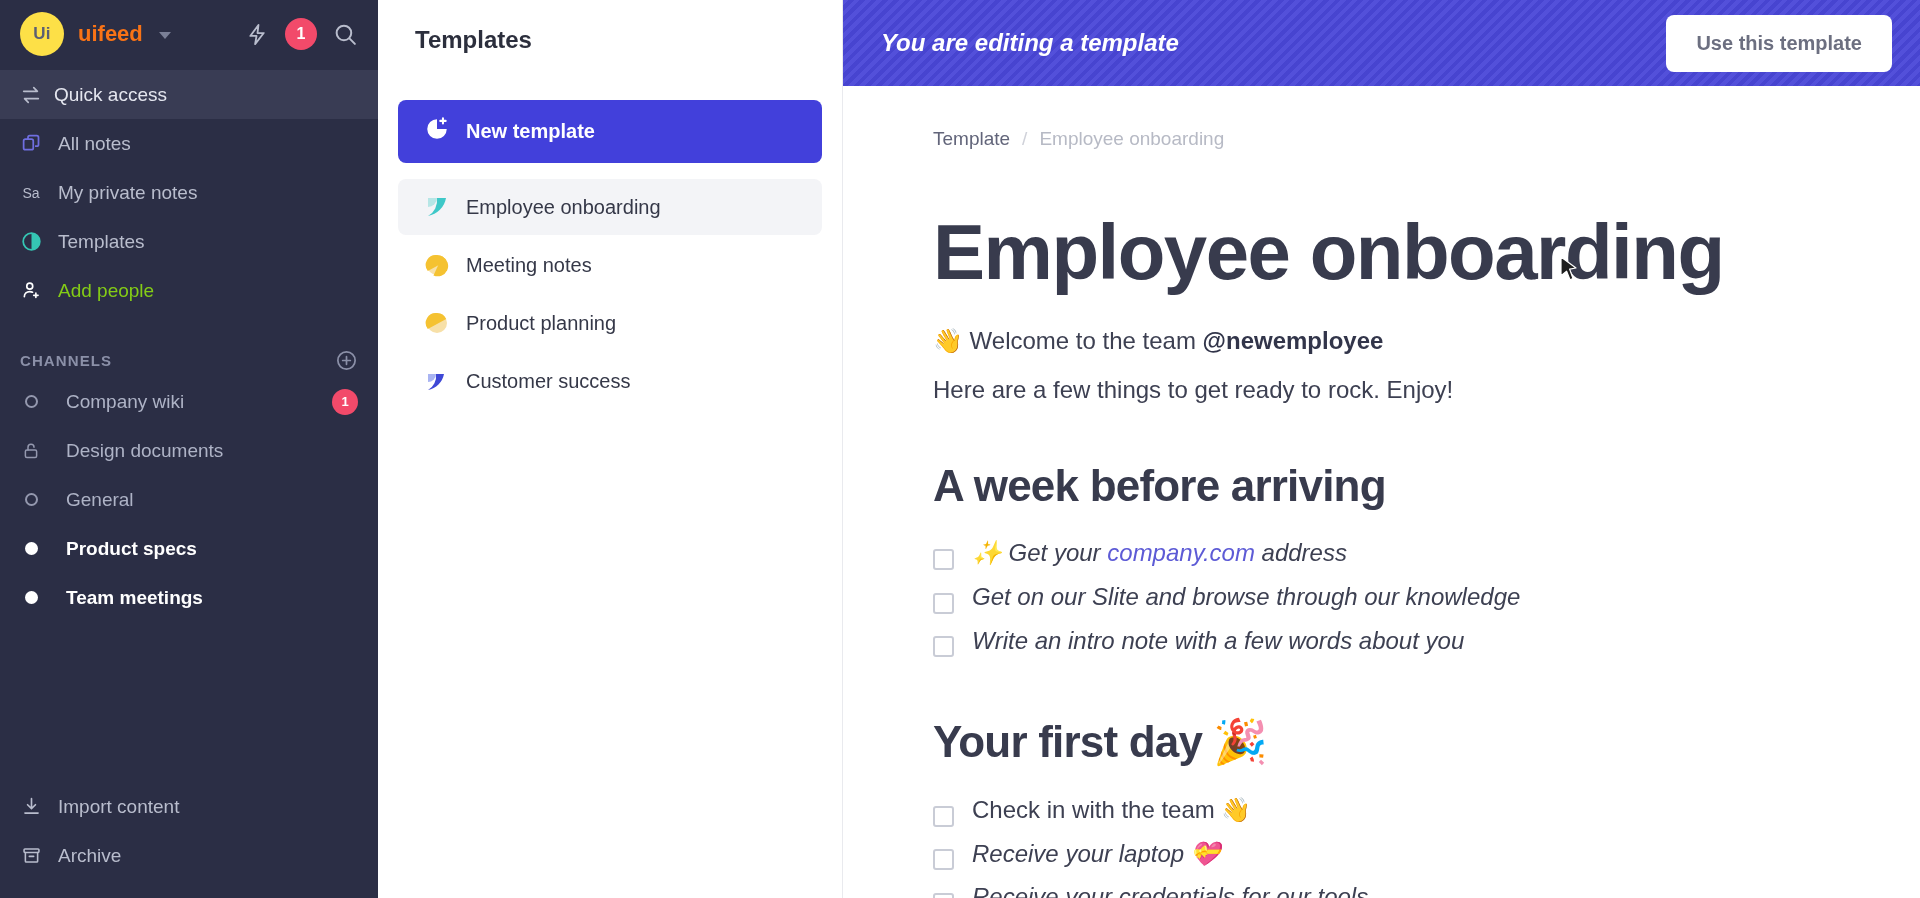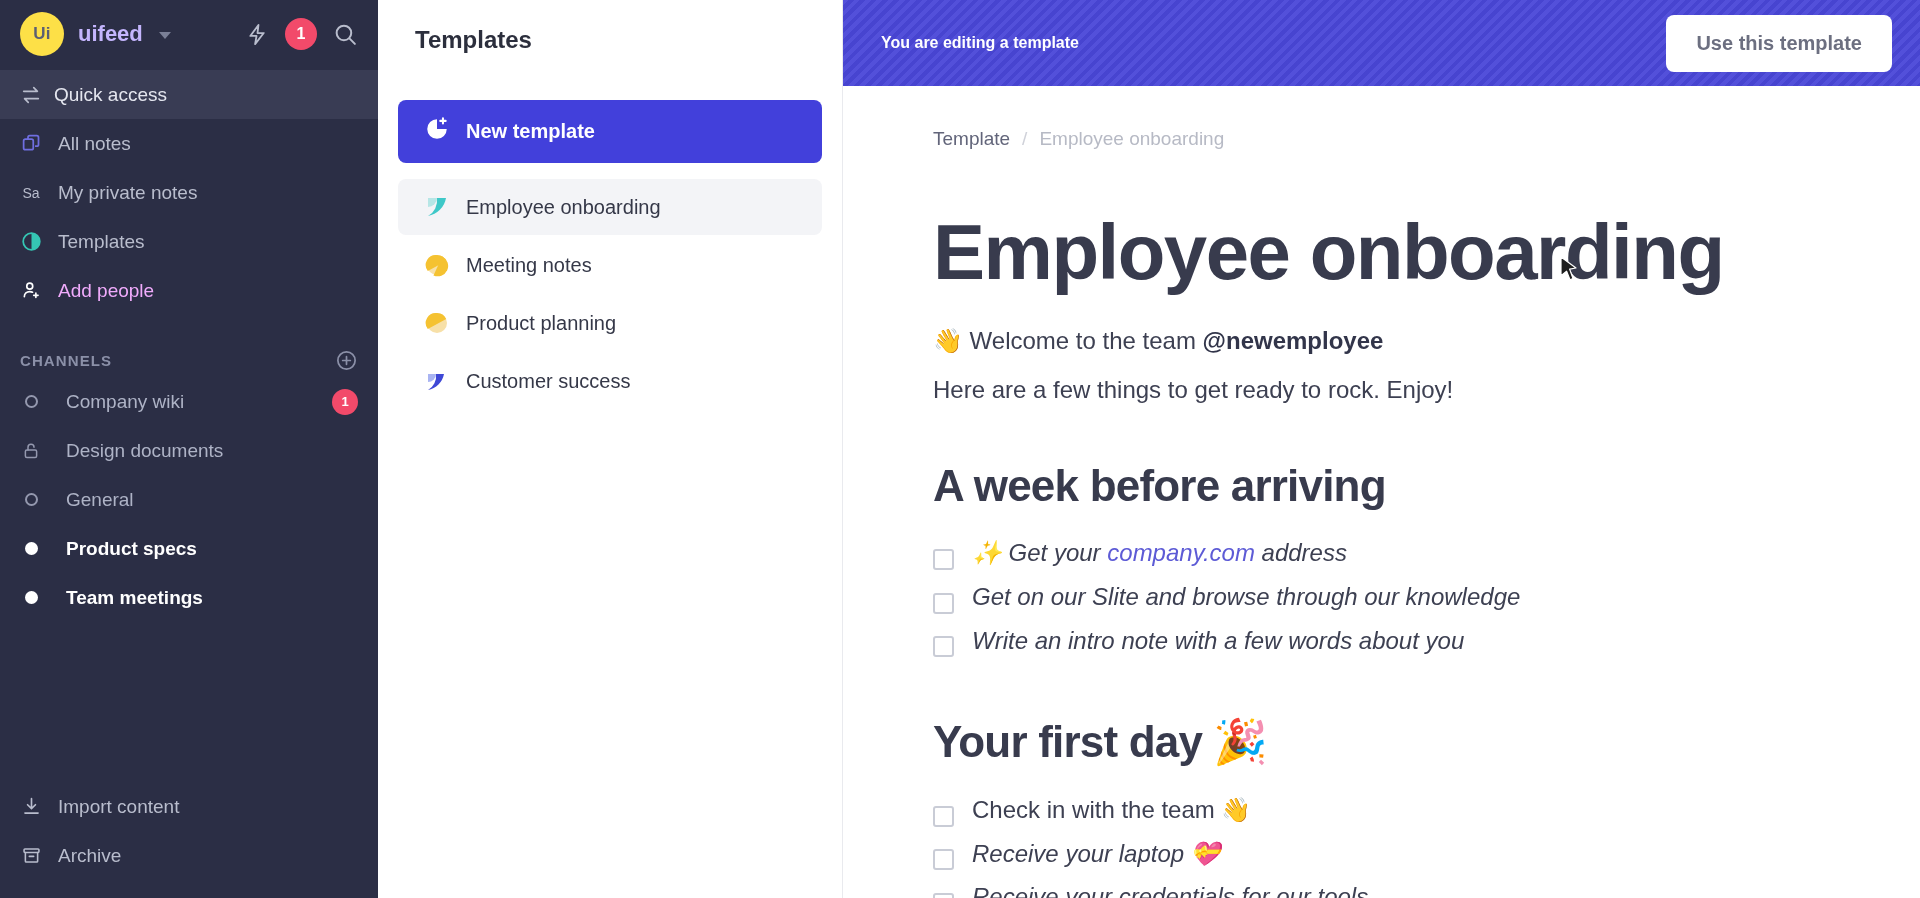--- a/index.html
+++ b/index.html
@@ -21,21 +21,21 @@
   .sb-top {
     height: 68px; display: flex; align-items: center;
     padding: 0 20px; gap: 14px;
   }
   .avatar {
     width: 44px; height: 44px; border-radius: 50%;
     background: #fde047; color: #5b5f73;
     display: flex; align-items: center; justify-content: center;
     font-size: 17px; font-weight: 700; letter-spacing: .2px;
   }
-  .ws-name { color: #c4b5fd; font-size: 22px; font-weight: 700; }
+  .ws-name { color: #f97316; font-size: 22px; font-weight: 700; }
   .caret {
     width: 0; height: 0; margin-left: 2px; margin-top: 3px;
     border-left: 6px solid transparent; border-right: 6px solid transparent;
     border-top: 7px solid #7a7f96;
   }
   .sb-top-actions { margin-left: auto; display: flex; align-items: center; gap: 16px; }
   .badge-pill {
     min-width: 32px; height: 32px; padding: 0 9px; border-radius: 16px;
     background: #f24a6a; color: #fff; font-size: 16px; font-weight: 700;
     display: flex; align-items: center; justify-content: center;
@@ -105,21 +105,21 @@
   .tpl-ico { width: 26px; height: 26px; flex: 0 0 26px; }
 
   
   .main { flex: 1 1 auto; height: 898px; position: relative; background: #fff; overflow: hidden; }
   .banner {
     height: 86px; background:
       repeating-linear-gradient(135deg, rgba(255,255,255,.05) 0 4px, rgba(0,0,0,.04) 4px 8px),
       #4a47d8;
     display: flex; align-items: center; padding: 0 28px 0 38px;
   }
-  .banner-text { color: #ffffff; font-size: 16px; font-weight: 700; }
+  .banner-text { color: #ffffff; font-size: 24px; font-weight: 700; font-style: italic; }
   .use-tpl-btn {
     margin-left: auto; background: #fff; color: #6c6f80;
     font-size: 20px; font-weight: 700; border-radius: 8px;
     padding: 17px 30px; border: none; cursor: pointer;
     font-family: "Liberation Sans", sans-serif;
   }
   .doc-wrap { padding: 42px 60px 0 90px; }
   .crumb { font-size: 19px; color: #b7bac5; display: flex; gap: 12px; }
   .crumb .c1 { color: #62657a; }
   .crumb .sep { color: #cfd1d9; }
@@ -213,21 +213,21 @@
       </div>
 
       <div class="nav-row">
         <span class="nav-ico">
           <svg width="21" height="21" viewBox="0 0 24 24" fill="none" stroke="#ffffff" stroke-width="1.9" stroke-linecap="round">
               <circle cx="10" cy="7" r="3.4"></circle>
               <path d="M3.8 19c0-3.5 2.8-5.8 6.2-5.8 1.2 0 2.3.3 3.2.8"></path>
               <path d="M17 15v5M14.5 17.5h5"></path>
             </svg>
         </span>
-        <span class="nav-label" style="color:#f0abfc">Add people</span>
+        <span class="nav-label" style="color:#84cc16">Add people</span>
       </div>
     </nav>
 
     <div class="sec-head">
       <span>CHANNELS</span>
       <span class="plus">
         <svg width="23" height="23" viewBox="0 0 24 24" fill="none" stroke="#8b90a8" stroke-width="1.8" stroke-linecap="round">
             <circle cx="12" cy="12" r="9"></circle>
             <path d="M12 8v8M8 12h8"></path>
           </svg>

